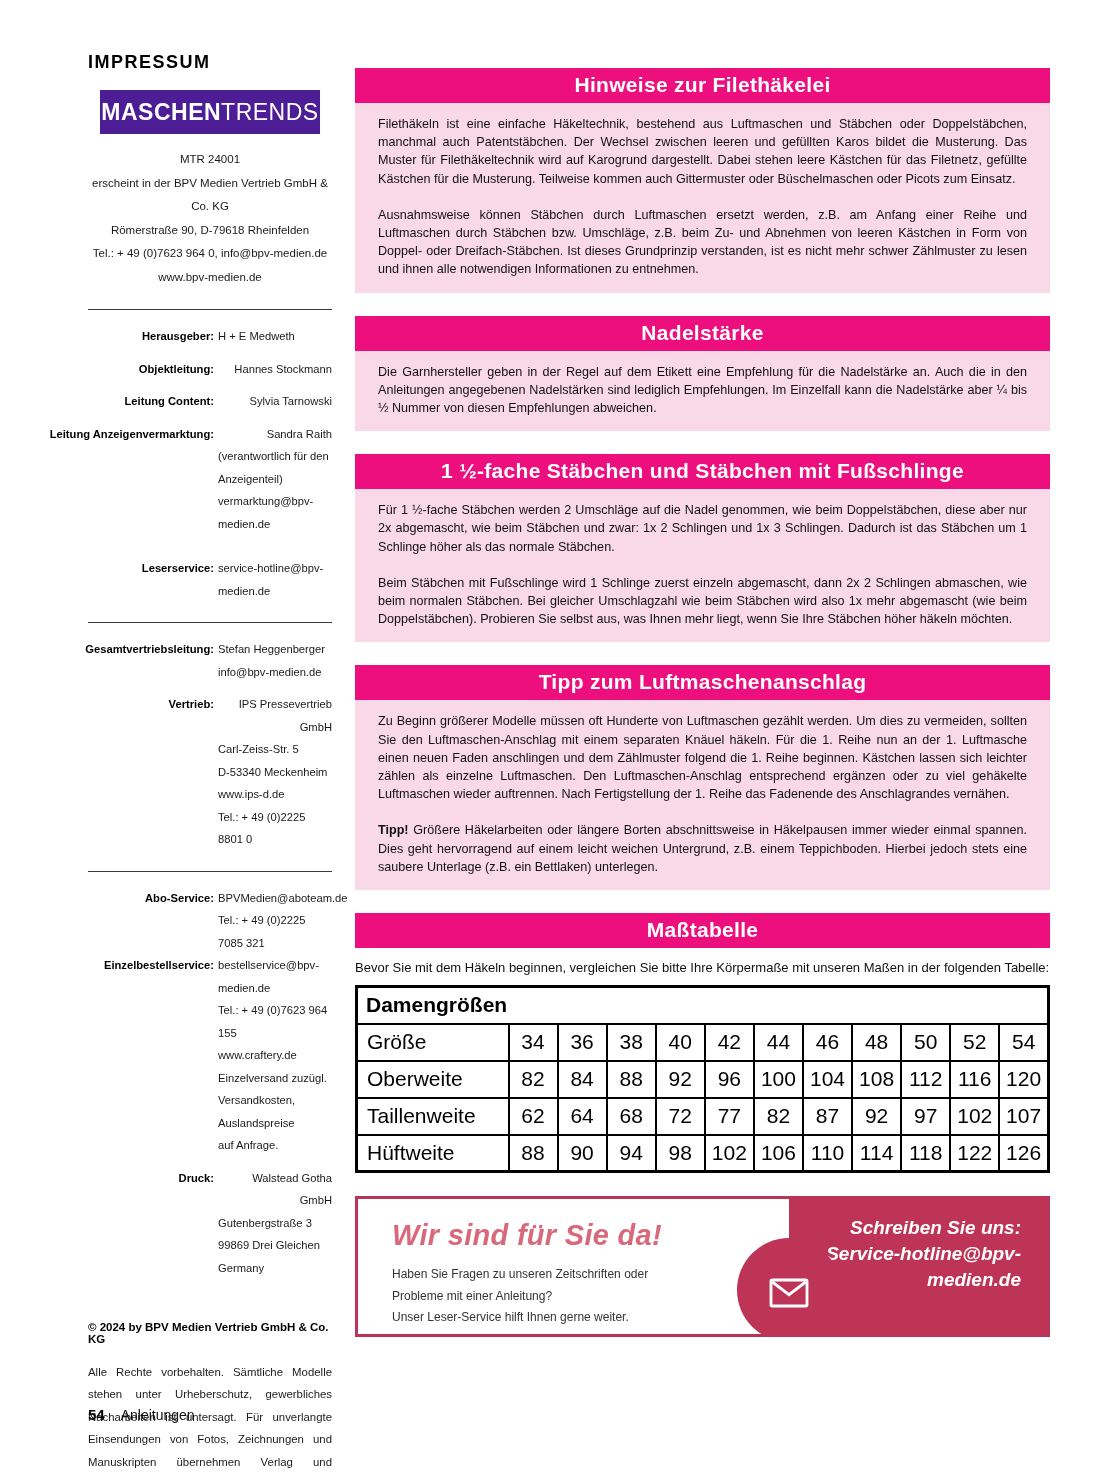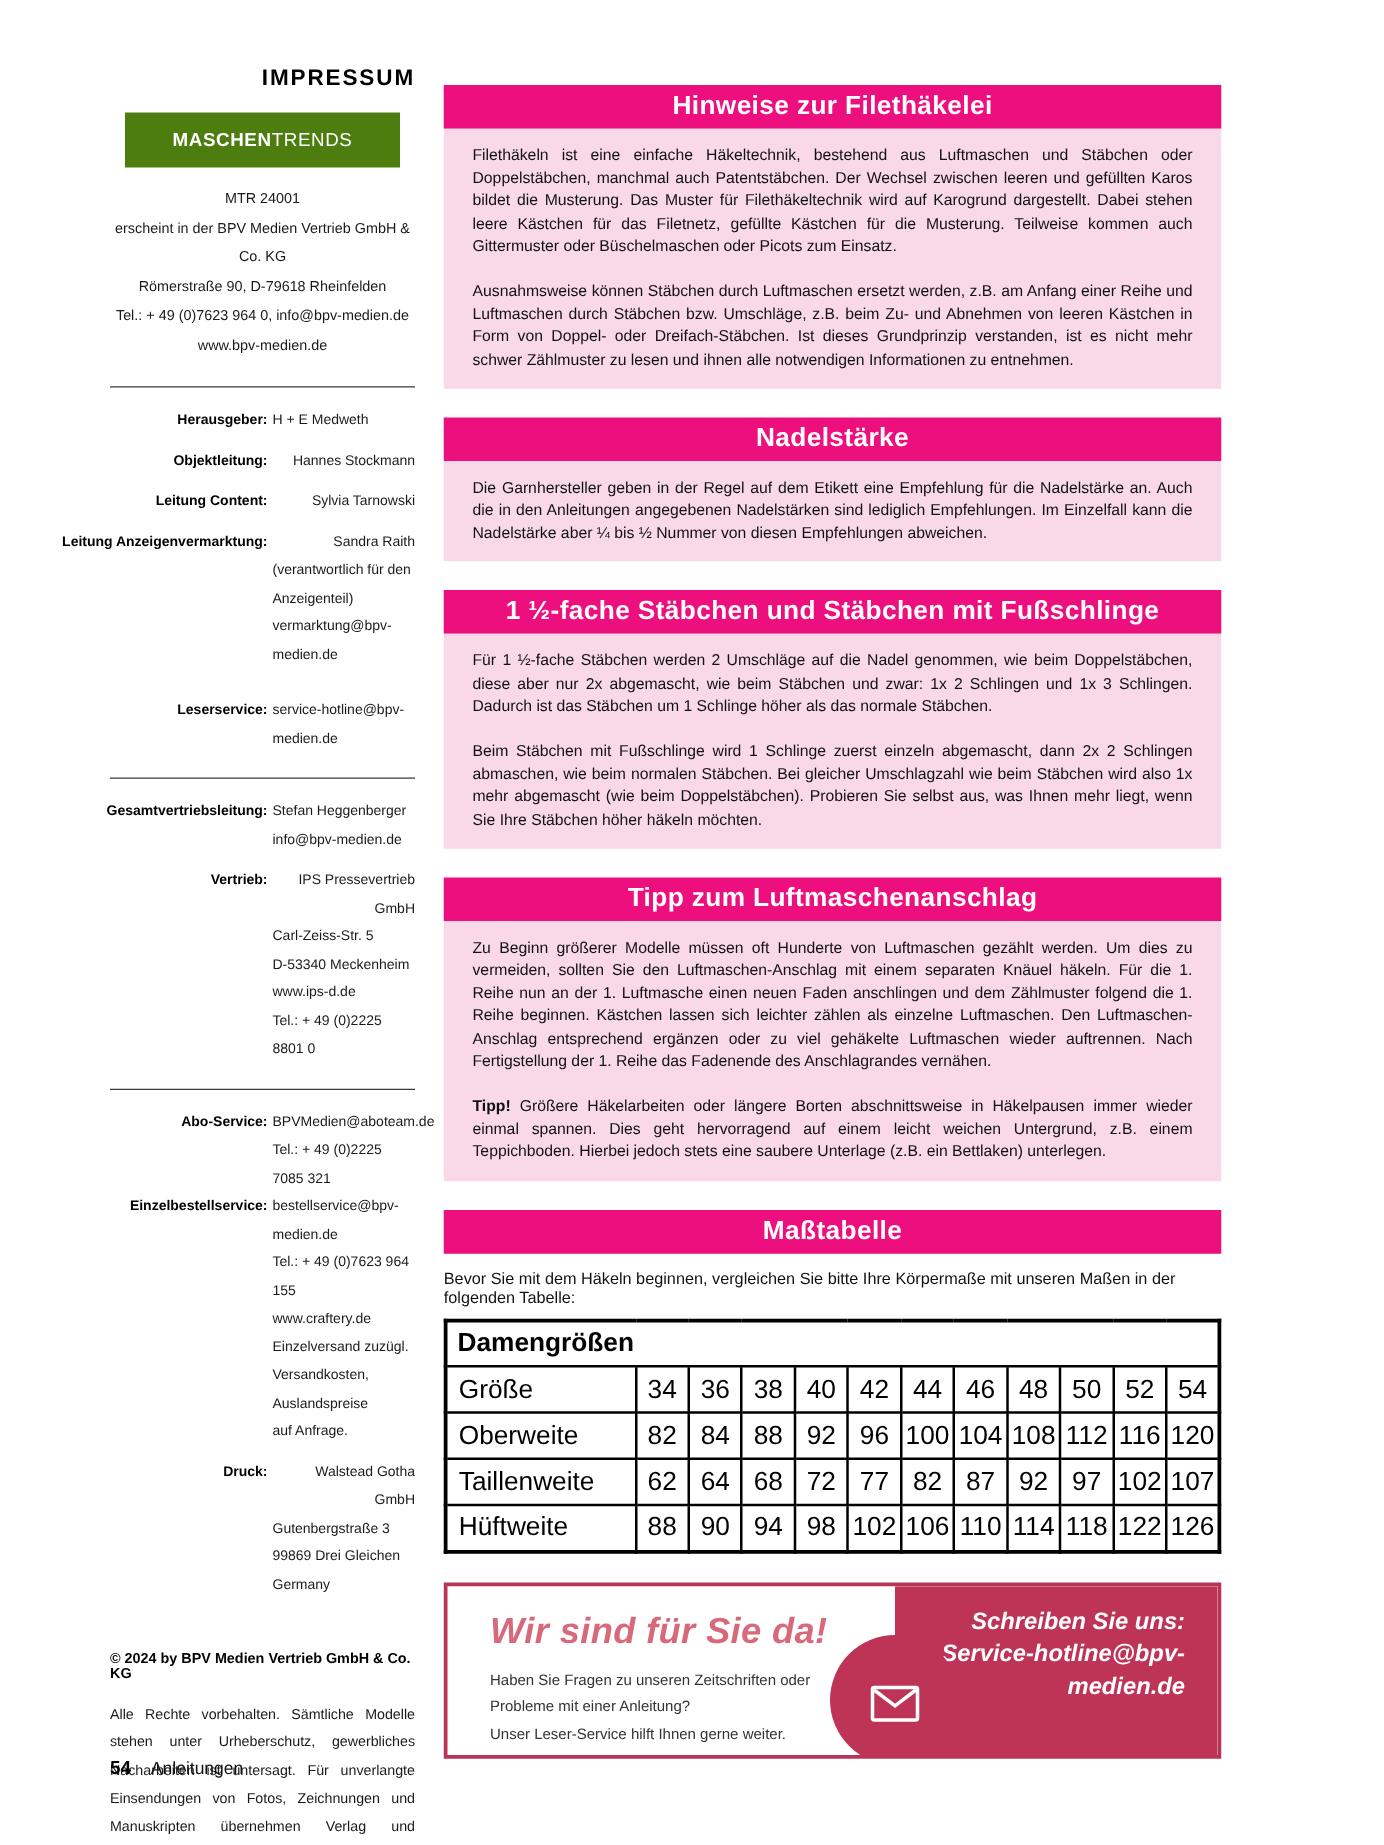--- a/index.html
+++ b/index.html
@@ -2,36 +2,36 @@
 <html><head>
 <meta charset="utf-8">
 <style>
   * { margin: 0; padding: 0; box-sizing: border-box; }
   html, body { background: #ffffff; }
   body { font-family: "Liberation Sans", sans-serif; color: #111; }
   .page { position: relative; width: 1107px; height: 1476px; background: #fff; overflow: hidden; }
 
   
   .sidebar { position: absolute; left: 88px; top: 52px; width: 244px; }
-  .imp-title { text-align: right; font-size: 18px; font-weight: bold; letter-spacing: 1.5px; color: #000; margin-bottom: 17px; }
-  .logo-box { width: 220px; height: 44px; margin: 0 auto 14px; background: #4d7c0f; color: #fff;
-              display: flex; align-items: center; justify-content: center; font-size: 15px; letter-spacing: .5px; }
+  .imp-title { text-align: left; font-size: 18px; font-weight: bold; letter-spacing: 1.5px; color: #000; margin-bottom: 17px; }
+  .logo-box { width: 220px; height: 44px; margin: 0 auto 14px; background: #4c1d95; color: #fff;
+              display: flex; align-items: center; justify-content: center; font-size: 23px; letter-spacing: .5px; }
   .logo-bold { font-weight: 800; }
   .logo-light { font-weight: 300; }
   .top-line { text-align: center; font-size: 11.5px; line-height: 23.5px; color: #1a1a1a; }
   .rule { border: none; border-top: 1.5px solid #3a3a3a; margin: 20px 0 15px; }
   .kv { position: relative; min-height: 22.5px; padding-left: 130px; line-height: 22.5px; font-size: 11.2px; color: #1a1a1a; }
   .kv .lbl { position: absolute; right: calc(100% - 126px); top: 0; white-space: nowrap; font-weight: bold; color: #000; }
   .gap-s { margin-top: 10px; text-align: right; }
   .gap-l { margin-top: 22px; }
   .copyright { font-size: 11.5px; font-weight: bold; color: #000; margin-top: 42px; }
   .rights { margin-top: 16px; font-size: 11.4px; line-height: 22.4px; text-align: justify; color: #1a1a1a; }
 
   
-  .main { position: absolute; left: 355px; top: 68px; width: 622px; }
+  .main { position: absolute; left: 355px; top: 68px; width: 695px; }
   .section { margin-bottom: 23px; }
   .sec-head { background: #EC0F7D; color: #fff; text-align: center; font-size: 21px; font-weight: bold;
               letter-spacing: .3px; padding: 5px 0 6px; }
   .sec-body { background: #F9D9E7; padding: 12px 23px 14px; font-size: 12.6px; line-height: 18.2px;
               text-align: justify; color: #111; }
   .sec-body p + p { margin-top: 18px; }
   .mt-extra { margin-top: 13px; }
 
   
   .mass-intro { font-size: 13px; color: #111; margin: 12px 0 10px; }

